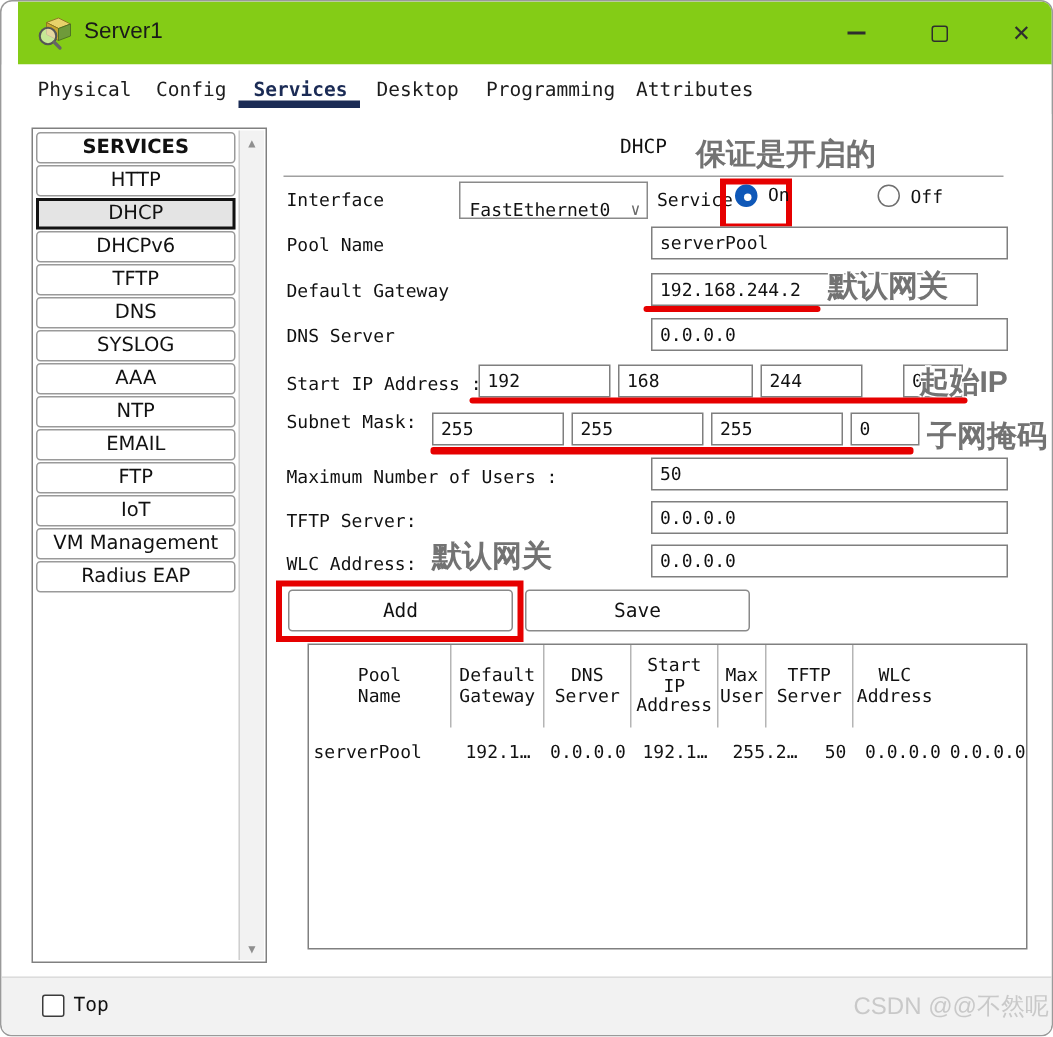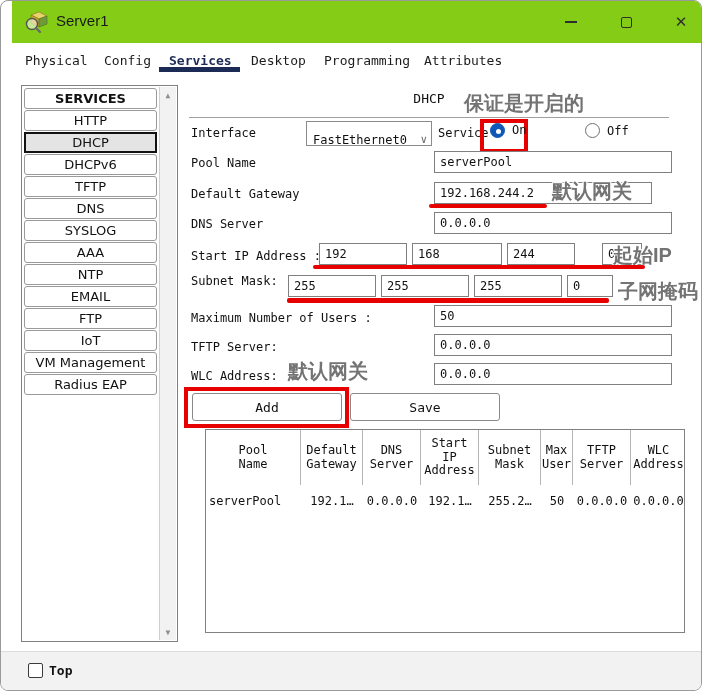--- a/index.html
+++ b/index.html
@@ -81,21 +81,21 @@
   .pt-cell{flex:none;font-size:12px;color:#111;display:flex;align-items:center;
     justify-content:center;overflow:hidden;white-space:nowrap;}
   .pt-cell.first{justify-content:flex-start;padding-left:3px;}
   
   .ann{position:absolute;color:#737373;font-weight:bold;font-size:20px;line-height:1.1;
     font-family:Liberation Sans, sans-serif;white-space:nowrap;
     text-shadow:-1px -1px 0 #fff,1px -1px 0 #fff,-1px 1px 0 #fff,1px 1px 0 #fff,0 0 3px #fff;}
   .redline{position:absolute;height:4px;background:#e60000;border-radius:2px;}
   
   .footer{position:absolute;left:0;top:650px;width:702px;height:41px;background:#f2f2f2;
-    border-top:1px solid #dcdcdc;font-weight:bold;}
+    border-top:1px solid #dcdcdc;}
   .chk{position:absolute;left:27px;top:11px;width:15px;height:15px;border:1.5px solid #3c3c3c;
     border-radius:2px;background:#ffffff;cursor:pointer;}
   .chk-lbl{position:absolute;left:48px;top:11px;font-size:13px;color:#111;}
   .watermark{position:absolute;left:568px;top:9px;font-family:"Liberation Sans",sans-serif;
     font-size:16px;color:#c9c9c9;}
 </style>
 </head>
 <body>
 
 <div class="window">
@@ -209,22 +209,20 @@
       <div class="pt-head">
         <div class="pt-hcell" style="width:95px">Pool
 Name</div>
         <div class="pt-hcell" style="width:62px">Default
 Gateway</div>
         <div class="pt-hcell" style="width:58px">DNS
 Server</div>
         <div class="pt-hcell" style="width:58px">Start
 IP
 Address</div>
-        <div class="pt-hcell" style="width:62px">Subnet
-Mask</div>
         <div class="pt-hcell" style="width:32px">Max
 User</div>
         <div class="pt-hcell" style="width:58px">TFTP
 Server</div>
         <div class="pt-hcell" style="width:55px">WLC
 Address</div>
       </div>
       <div class="pt-row">
         <div class="pt-cell first" style="width:95px">serverPool</div>
         <div class="pt-cell" style="width:62px">192.1…</div>
@@ -243,15 +241,16 @@
     <div class="ann" style="left:617px;top:204px">子网掩码</div>
     <div class="ann" style="left:287px;top:284px">默认网关</div>
     <div class="redline" style="left:428px;top:128px;width:118px"></div>
     <div class="redline" style="left:312px;top:189px;width:332px"></div>
     <div class="redline" style="left:286px;top:222px;width:322px;height:5px"></div>
   </div>
 
   <div class="footer">
     <div class="chk"></div>
     <div class="chk-lbl">Top</div>
+    <div class="watermark">CSDN @@不然呢</div>
   </div>
 
 </div>
 
 </body></html>

